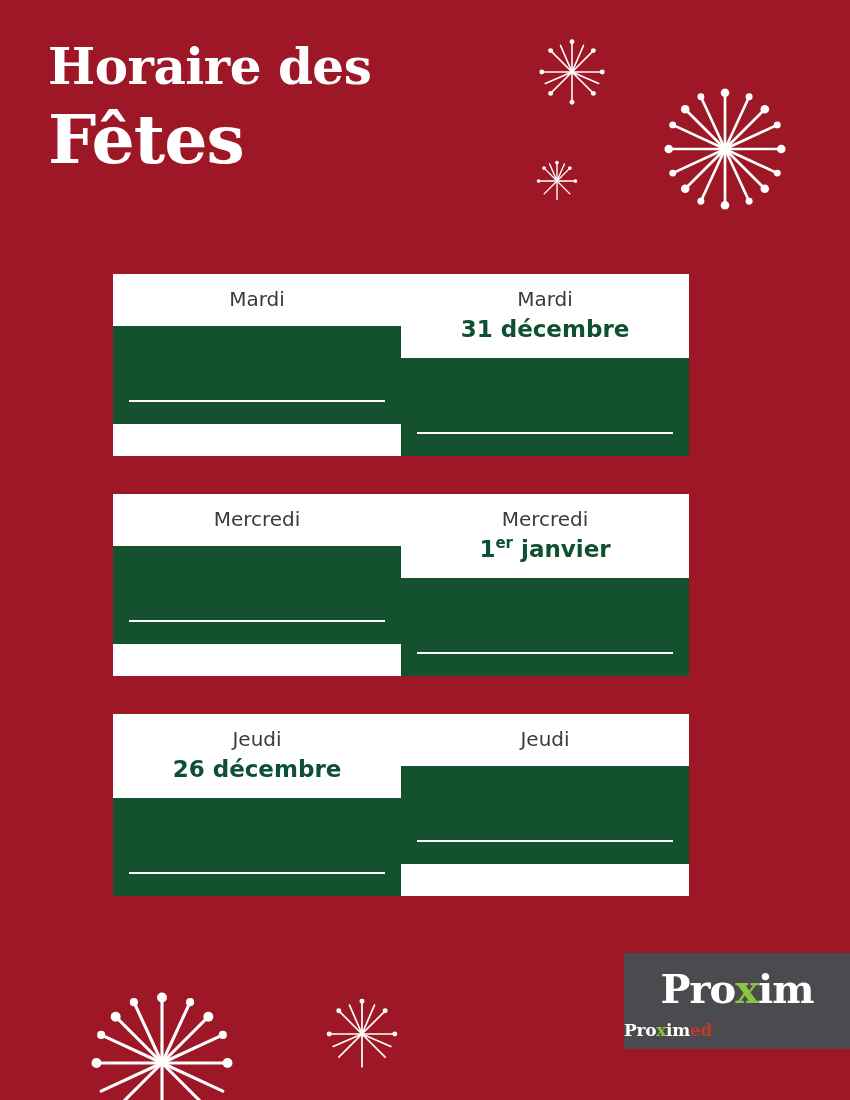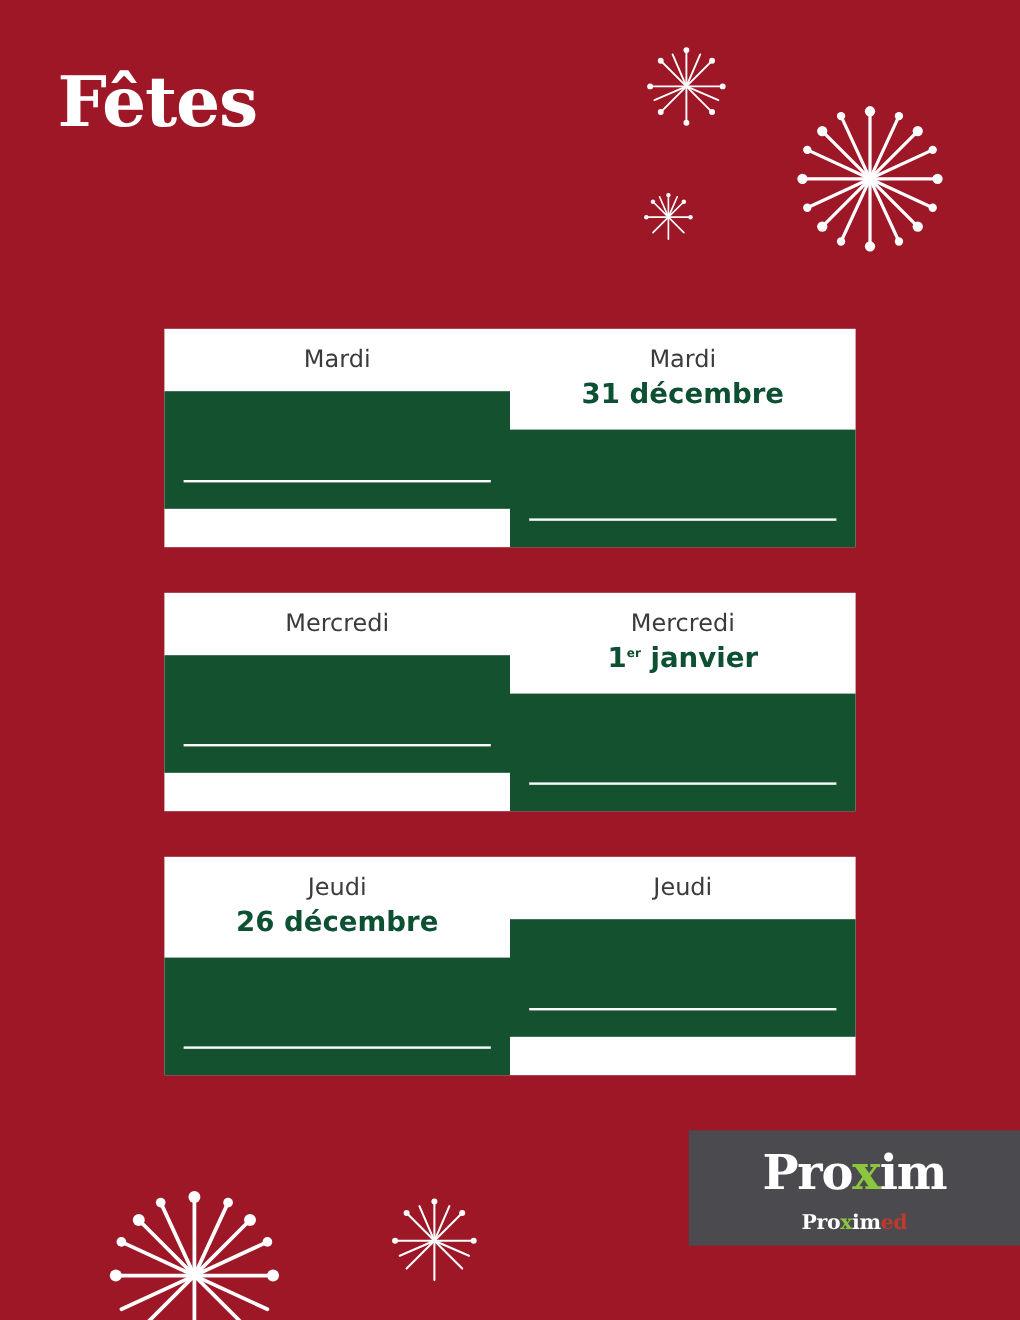--- a/index.html
+++ b/index.html
@@ -25,42 +25,42 @@
   .title-line1 {
     font-family: "DejaVu Serif", serif;
     font-weight: bold;
     font-size: 50px;
     line-height: 54px;
     letter-spacing: -0.5px;
   }
   .title-line2 {
     font-family: "DejaVu Serif", serif;
     font-weight: bold;
-    font-size: 58px;
+    font-size: 68px;
     line-height: 86px;
     letter-spacing: -1px;
     margin-top: 2px;
   }
 
   
   .flake {
     position: absolute;
     pointer-events: none;
   }
 
   
   .grid {
     position: absolute;
     left: 113px;
     top: 274px;
     width: 624px;
   }
   .row {
     display: flex;
-    justify-content: center;
+    justify-content: flex-start;
     margin-bottom: 38px;
   }
   .card {
     width: 288px;
     background: #ffffff;
     box-sizing: border-box;
   }
   .card-head {
     padding: 12px 10px 14px 10px;
     text-align: center;
@@ -72,21 +72,21 @@
     font-weight: normal;
   }
   .card-date {
     color: #0d5032;
     font-size: 23px;
     line-height: 30px;
     font-weight: bold;
     margin-top: 2px;
   }
   .card-date sup {
-    font-size: 10px;
+    font-size: 15px;
     vertical-align: super;
     line-height: 0;
   }
   .card-body {
     height: 98px;
     background: #14512f;
     position: relative;
   }
   .card-rule {
     position: absolute;
@@ -94,22 +94,22 @@
     right: 16px;
     bottom: 22px;
     height: 2px;
     background: #ffffff;
   }
 
   
   .logo-box {
     position: absolute;
     right: 0;
-    bottom: 62px;
-    width: 276px;
+    bottom: 51px;
+    width: 226px;
     height: 96px;
     background: #4b4b4f;
   }
   .logo-main {
     position: absolute;
     left: 0;
     right: 0;
     top: 14px;
     text-align: center;
     color: #ffffff;
@@ -120,34 +120,35 @@
     letter-spacing: -1px;
   }
   .logo-main .x-mark {
     color: #8cc63e;
   }
   .logo-sub {
     position: absolute;
     left: 0;
     right: 0;
     bottom: 9px;
-    text-align: center;
+    text-align: left;
     color: #ffffff;
     font-family: "DejaVu Serif", serif;
     font-weight: bold;
     font-size: 17px;
     letter-spacing: -0.3px;
   }
   .logo-sub .x-mark { color: #8cc63e; }
   .logo-sub .ed-mark { color: #c0392b; }
 </style>
 </head>
 <body>
 
 <div class="title-block">
+  <div class="title-line1">Horaire des</div>
   <div class="title-line2">Fêtes</div>
 </div>
 
 <div class="flake" style="left:536px; top:36px;">
   <svg width="72" height="72" viewBox="0 0 100 100">
     <g stroke="#ffffff" stroke-width="2.2" stroke-linecap="round">
       <line x1="50" y1="50" x2="50" y2="8"></line>
       <line x1="50" y1="50" x2="79.7" y2="20.3"></line>
       <line x1="50" y1="50" x2="92" y2="50"></line>
       <line x1="50" y1="50" x2="79.7" y2="79.7"></line>

